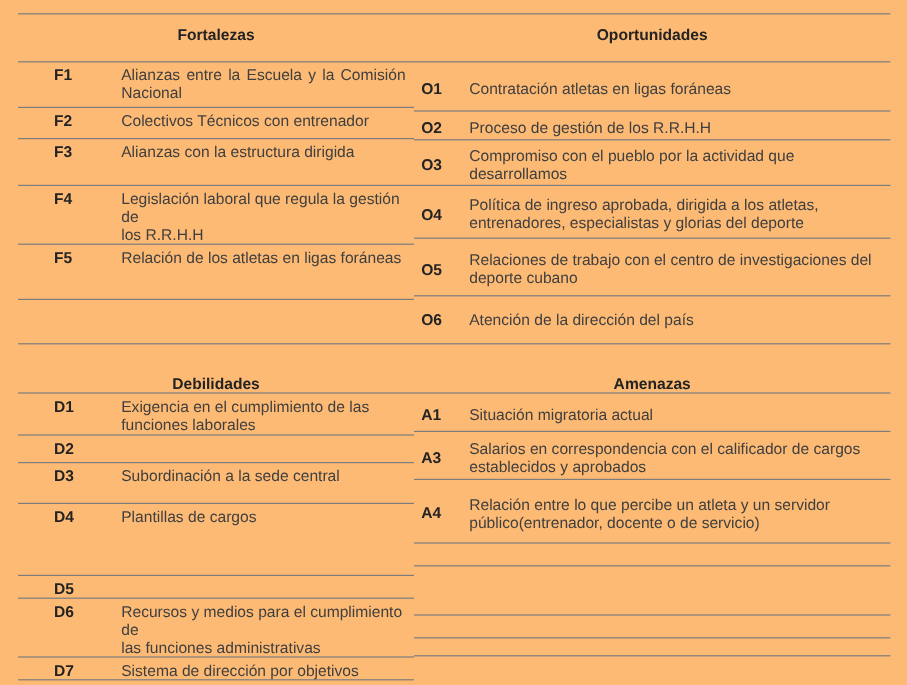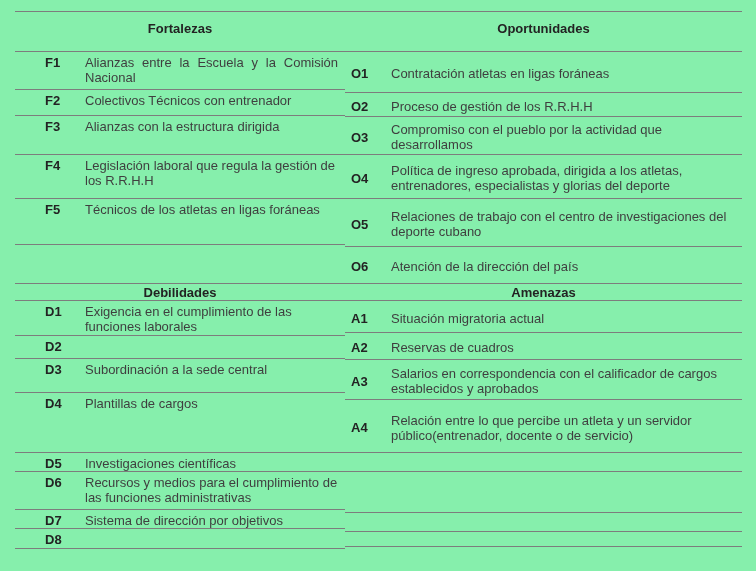--- a/index.html
+++ b/index.html
@@ -1,44 +1,44 @@
 <!DOCTYPE html>
 <html><head>
 <meta charset="utf-8">
 <style>
   html,body { margin:0; padding:0; }
   .page {
-    position:relative; width:756px; height:571px; background:#86efac;
+    position:relative; width:756px; height:571px; background:#fdba74;
     font-family:"Liberation Sans", sans-serif; overflow:hidden;
   }
   .swot { position:absolute; left:15px; top:11px; width:727px; border-top:1px solid #7d7d7d; }
 
   .hdr-row { display:flex; border-bottom:1px solid #7d7d7d; box-sizing:border-box; }
   .sec1 .hdr-row { height:40px; padding-top:9px; }
   .sec2 { border-top:1px solid #7d7d7d; }
-  .sec2 .hdr-row { height:17px; padding-top:1px; }
+  .sec2 .hdr-row { height:17px; padding-top:1px;margin-top:24px; }
   .hdr { font-weight:bold; text-align:center; font-size:13px; color:#232323; line-height:15px; }
 
   .col-l { width:330px; flex:0 0 330px; }
   .col-r { width:397px; flex:0 0 397px; }
 
   .body { display:flex; align-items:flex-start; }
   .rows { display:flex; flex-direction:column; box-sizing:border-box; }
 
   .row {
     display:flex; box-sizing:border-box; border-bottom:1px solid #7d7d7d;
     padding-top:3px; font-size:13px; line-height:15px;
   }
   .col-l .row { padding-left:30px; }
   .col-r .row { padding-left:6px;align-items:center; }
   .row.noline { border-bottom:none; }
 
   .lbl { font-weight:bold; flex:0 0 40px; width:40px; color:#232323; }
   .txt { flex:1 1 auto; color:#3f3f3f; white-space:pre-line; }
-  .col-l .txt { padding-right:7px; }
+  .col-l .txt { padding-right:7px;margin-left:16px; }
   .col-r .txt { padding-right:8px; }
   .txt.justify { white-space:normal; text-align:justify; }
 </style>
 </head>
 <body>
 
 <div class="page">
   <div class="swot">
 
     <div class="sec1">
@@ -61,21 +61,21 @@
             <span class="lbl">F3</span>
             <div class="txt">Alianzas con la estructura dirigida</div>
           </div>
           <div class="row" style="min-height:44px">
             <span class="lbl">F4</span>
             <div class="txt">Legislación laboral que regula la gestión de
 los R.R.H.H</div>
           </div>
           <div class="row" style="min-height:46px">
             <span class="lbl">F5</span>
-            <div class="txt">Técnicos de los atletas en ligas foráneas</div>
+            <div class="txt">Relación de los atletas en ligas foráneas</div>
           </div>
           <div class="row noline" style="min-height:36px"></div>
         </div>
 
         <div class="col-r rows">
           <div class="row" style="min-height:41px">
             <span class="lbl">O1</span>
             <div class="txt">Contratación atletas en ligas foráneas</div>
           </div>
           <div class="row" style="min-height:24px">
@@ -125,44 +125,39 @@
           <div class="row" style="min-height:34px">
             <span class="lbl">D3</span>
             <div class="txt">Subordinación a la sede central</div>
           </div>
           <div class="row" style="min-height:60px">
             <span class="lbl">D4</span>
             <div class="txt">Plantillas de cargos</div>
           </div>
           <div class="row" style="min-height:19px">
             <span class="lbl">D5</span>
-            <div class="txt">Investigaciones científicas</div>
           </div>
           <div class="row" style="min-height:38px">
             <span class="lbl">D6</span>
             <div class="txt">Recursos y medios para el cumplimiento de
 las funciones administrativas</div>
           </div>
           <div class="row" style="min-height:18px">
             <span class="lbl">D7</span>
             <div class="txt">Sistema de dirección por objetivos</div>
           </div>
           <div class="row" style="min-height:20px">
             <span class="lbl">D8</span>
           </div>
         </div>
 
         <div class="col-r rows">
           <div class="row" style="min-height:32px">
             <span class="lbl">A1</span>
             <div class="txt">Situación migratoria actual</div>
-          </div>
-          <div class="row" style="min-height:27px">
-            <span class="lbl">A2</span>
-            <div class="txt">Reservas de cuadros</div>
           </div>
           <div class="row" style="min-height:40px">
             <span class="lbl">A3</span>
             <div class="txt">Salarios en correspondencia con el calificador de cargos
 establecidos y aprobados</div>
           </div>
           <div class="row" style="min-height:53px">
             <span class="lbl">A4</span>
             <div class="txt">Relación entre lo que percibe un atleta y un servidor
 público(entrenador, docente o de servicio)</div>

